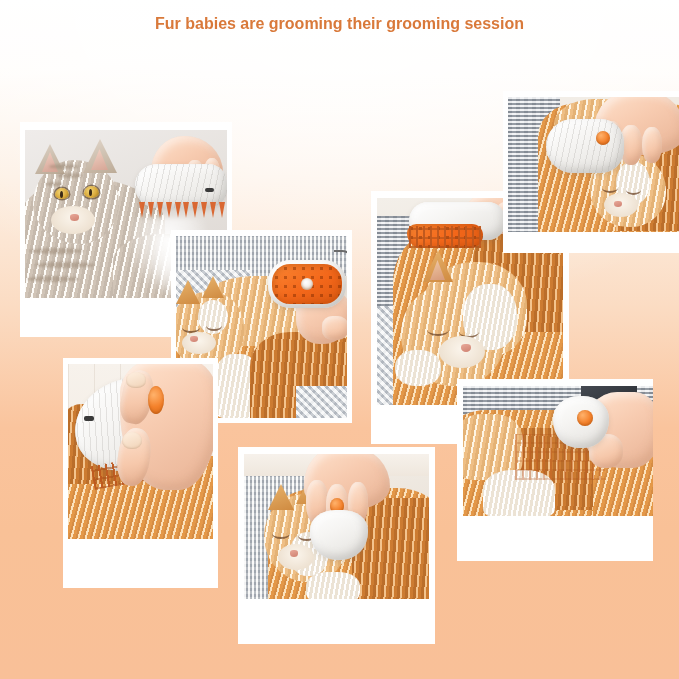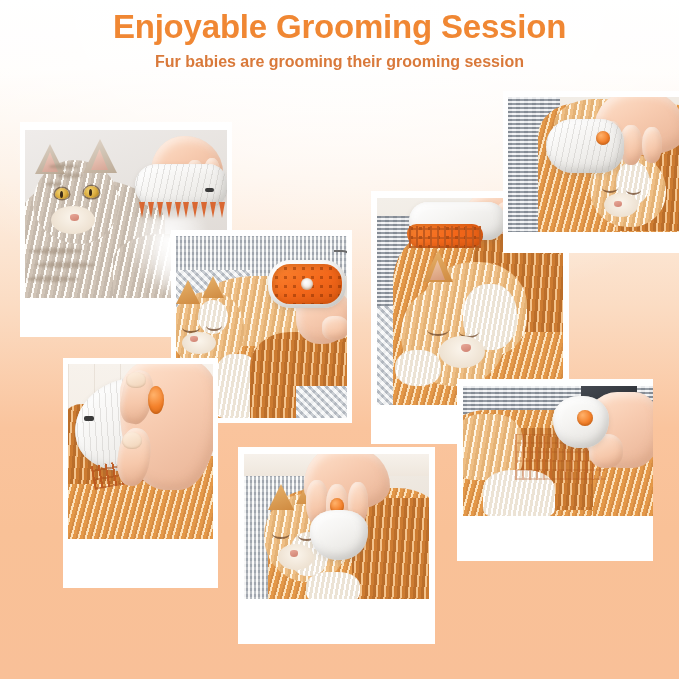--- a/index.html
+++ b/index.html
@@ -300,21 +300,20 @@
     position:absolute;
     background: linear-gradient(180deg,#f7f2ec 0%,#efe7dd 100%);
   }
 </style>
 </head>
 <body>
 
 <div id="poster">
 
   <div class="header">
-    <h1 class="title">Enjoyable Grooming Session</h1>
     <p class="subtitle">Fur babies are grooming their grooming session</p>
   </div>
 
   <div class="card z1" style="left:20px; top:122px; width:212px; height:215px;">
     <div class="photo" style="left:5px; top:8px; width:202px; height:168px;">
       <div class="scene">
         <div class="bg-studio"></div>
 
         <div class="fur-silver" style="left:-10px; top:48px; width:150px; height:130px; border-radius:45% 55% 0 0 / 40% 35% 0 0;"></div>
 

